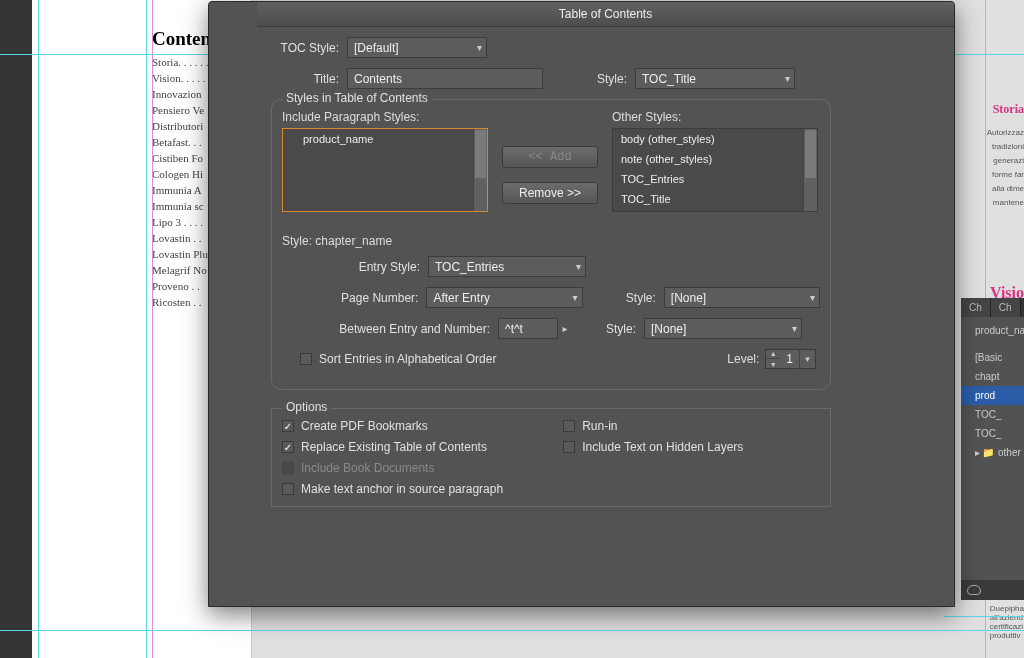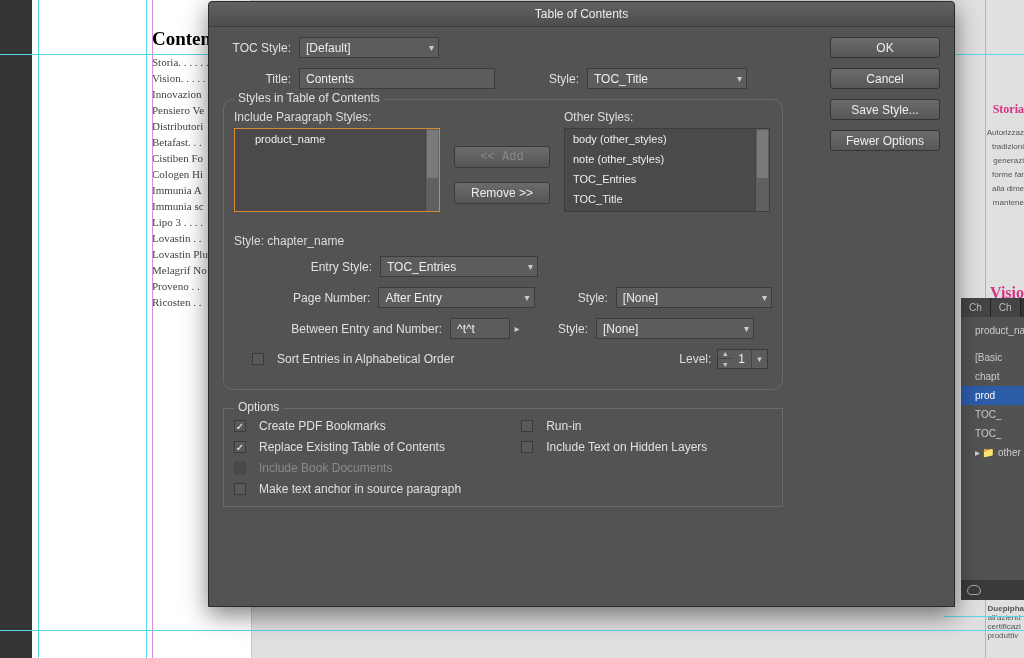--- a/index.html
+++ b/index.html
@@ -22,21 +22,21 @@
 .side-panel { position: absolute; right: 0; top: 298px; width: 63px; height: 302px; background: #525252; color: #ccc; font-size: 11px; overflow: hidden; }
 .side-tabs { display: flex; background: #333; }
 .side-tab { padding: 4px 8px; font-size: 10px; color: #bbb; background: #444; border-right: 1px solid #222; }
 .side-list { padding-top: 4px; }
 .side-item { padding: 4px 6px 4px 14px; font-size: 10px; white-space: nowrap; color: #ccc; }
 .side-item.selected { background: #2a5ca8; color: #fff; }
 .side-bottom { position: absolute; bottom: 0; left: 0; right: 0; height: 20px; background: #3a3a3a; display: flex; align-items: center; justify-content: flex-start; padding: 0 6px; }
 .cloud-icon { width: 14px; height: 10px; border: 1px solid #aaa; border-radius: 6px 6px 4px 4px; }
 
 
-.dialog { position: absolute; left: 208px; top: 1px; width: 747px; height: 606px; background: #535353; border: 1px solid #2b2b2b; box-shadow: 0 8px 24px rgba(0,0,0,0.5); border-radius: 4px 4px 0 0; }
+.dialog { position: absolute; left: 208px; top: 1px; width: 747px; height: 606px; background: #535353; border: 1px solid #2b2b2b; box-shadow: 0 8px 24px rgba(0,0,0,0.5); border-radius: 4px 4px 0 0; padding-left: 48px; }
 .dialog-title { text-align: center; padding: 5px 0; font-size: 12px; color: #eee; background: linear-gradient(#616161, #4d4d4d); border-bottom: 1px solid #3a3a3a; border-radius: 4px 4px 0 0; }
 .dialog-body { position: relative; padding: 10px 14px; color: #ddd; font-size: 12px; }
 
 .row { display: flex; align-items: center; margin-bottom: 10px; }
 .label-right { text-align: right; margin-right: 8px; color: #e0e0e0; }
 
 .dropdown { display: inline-flex; align-items: center; background: #5c5c5c; border: 1px solid #3c3c3c; height: 21px; padding: 0 6px; color: #eee; font-size: 12px; position: relative; }
 .dropdown::after { content: "▾"; position: absolute; right: 4px; font-size: 10px; color: #ccc; }
 
 .text-input { background: #5c5c5c; border: 1px solid #3c3c3c; height: 21px; padding: 0 6px; color: #eee; font-size: 12px; }
@@ -47,21 +47,21 @@
 .listbox { background: #4a4a4a; border: 1px solid #3c3c3c; height: 84px; width: 206px; overflow: hidden; position: relative; }
 .listbox.orange { border: 1px solid #d88a2e; }
 .list-item { padding: 4px 8px; font-size: 11px; color: #eee; cursor: default; }
 .list-item.selected { background: #6e6e6e; font-weight: bold; }
 .scrollbar { position: absolute; right: 0; top: 0; bottom: 0; width: 14px; background: #606060; border-left: 1px solid #444; }
 .scrollbar-thumb { position: absolute; left: 1px; right: 1px; top: 1px; height: 48px; background: #7a7a7a; }
 
 .btn { display: inline-flex; align-items: center; justify-content: center; background: linear-gradient(#6b6b6b, #565656); border: 1px solid #3a3a3a; color: #eee; font-size: 12px; height: 22px; border-radius: 3px; padding: 0 8px; cursor: default; }
 .btn.disabled { color: #888; font-family: Liberation Mono, monospace; }
 
-.checkbox { display: inline-flex; align-items: center; gap: 13px; color: #e0e0e0; font-size: 12px; }
+.checkbox { display: inline-flex; align-items: center; gap: 7px; color: #e0e0e0; font-size: 12px; }
 .checkbox .box { width: 12px; height: 12px; border: 1px solid #3a3a3a; background: #5a5a5a; display: inline-flex; align-items: center; justify-content: center; font-size: 10px; color: #fff; }
 .checkbox.disabled { color: #8a8a8a; }
 .checkbox.disabled .box { background: #4a4a4a; border-color: #444; }
 
 .right-buttons { position: absolute; right: 14px; top: 10px; display: flex; flex-direction: column; gap: 10px; }
 .right-btn { width: 110px; height: 21px; background: linear-gradient(#6b6b6b,#575757); border: 1px solid #343434; color: #eee; font-size: 12px; display: flex; align-items: center; justify-content: center; border-radius: 3px; }
 
 .stepper { display: inline-flex; align-items: center; border: 1px solid #3a3a3a; height: 20px; background: #5c5c5c; }
 .stepper-arrows { display: flex; flex-direction: column; width: 14px; }
 .stepper-arrow { height: 10px; font-size: 7px; display: flex; align-items: center; justify-content: center; color: #ccc; border-bottom: 1px solid #444; }
@@ -108,21 +108,21 @@
     <div id="bg-right-small">
         <div class="bg-small-text" style="top: 128px;">Autorizzaz</div>
         <div class="bg-small-text" style="top: 142px;">tradizioni</div>
         <div class="bg-small-text" style="top: 156px;">generazi</div>
         <div class="bg-small-text" style="top: 170px;">forme far</div>
         <div class="bg-small-text" style="top: 184px;">alla dime</div>
         <div class="bg-small-text" style="top: 198px;">mantene</div>
       </div>
     <div class="bg-pink-title2">Visio</div>
     <div id="bg-right-bottom" style="position:absolute; right:0; top:604px;">
-        <div class="bg-small-text" style="position: static; font-weight: bold;">Duepipha</div>
+        <div class="bg-small-text" style="position: static;">Duepipha</div>
         <div class="bg-small-text" style="position: static;">all'aziend</div>
         <div class="bg-small-text" style="position: static;">certificazi</div>
         <div class="bg-small-text" style="position: static;">produttiv</div>
       </div>
   </div>
   <div class="bg-guides-v" style="right:38px"></div>
   <div class="bg-guides-h" style="top:616px; right:0; width:80px; left:auto;"></div>
 </div>
 
 <div class="side-panel">
@@ -142,26 +142,20 @@
     </div>
   <div class="side-bottom">
     <span class="cloud-icon"></span>
   </div>
 </div>
 
 <div class="dialog">
   <div class="dialog-title">Table of Contents</div>
   <div class="dialog-body">
 
-    <div class="right-buttons">
-      <div class="right-btn">OK</div>
-      <div class="right-btn">Cancel</div>
-      <div class="right-btn">Save Style...</div>
-      <div class="right-btn">Fewer Options</div>
-    </div>
 
     <div class="row">
       <span class="label-right" style="width:68px">TOC Style:</span>
       <div class="dropdown" style="width:140px">
           <span>[Default]</span>
         </div>
     </div>
     <div class="row">
       <span class="label-right" style="width:68px">Title:</span>
       <input class="text-input" style="width: 196px;" value="Contents">

